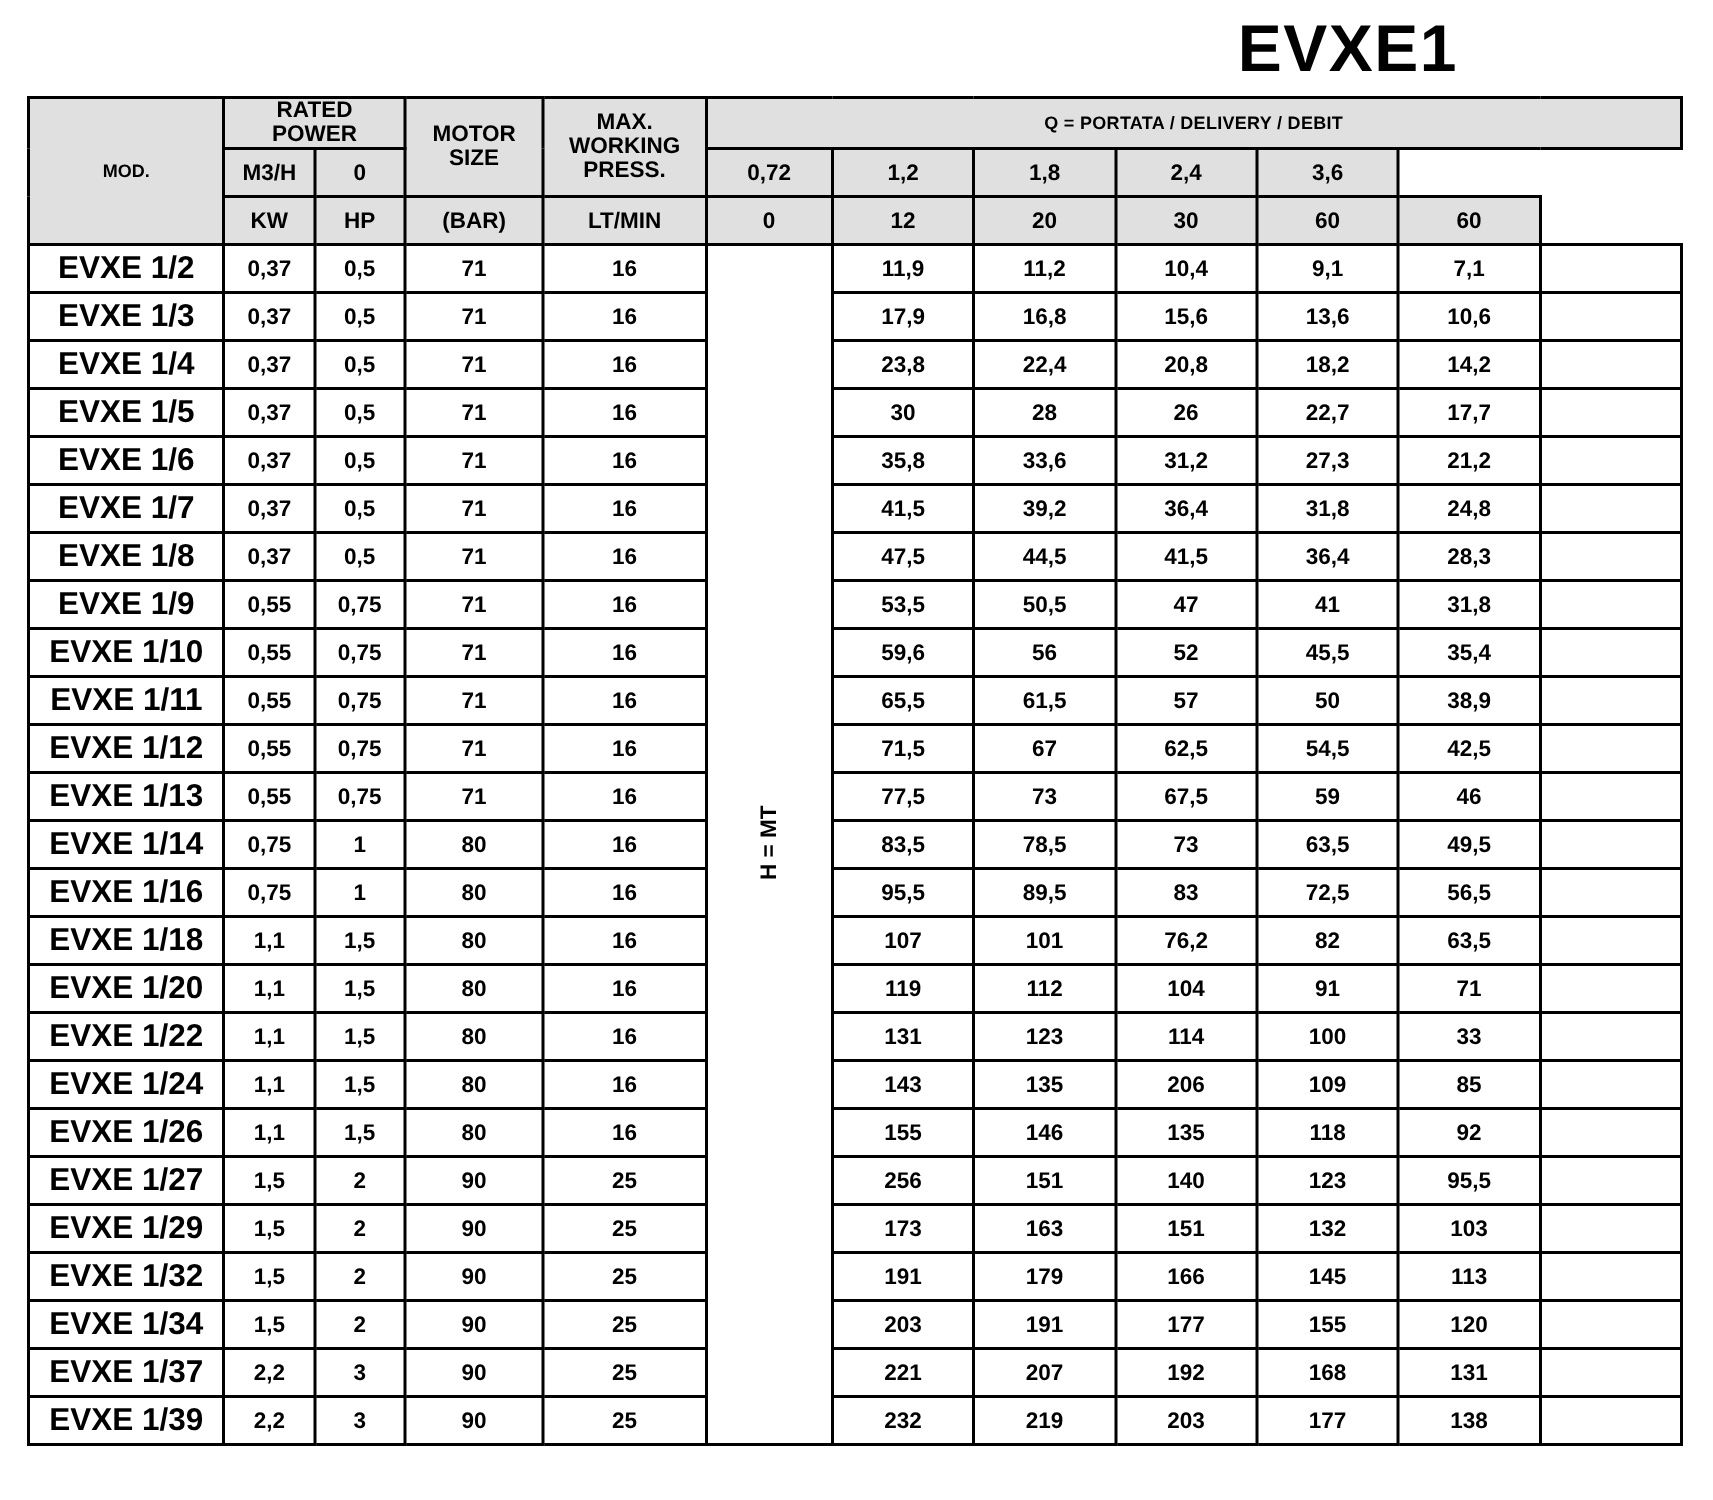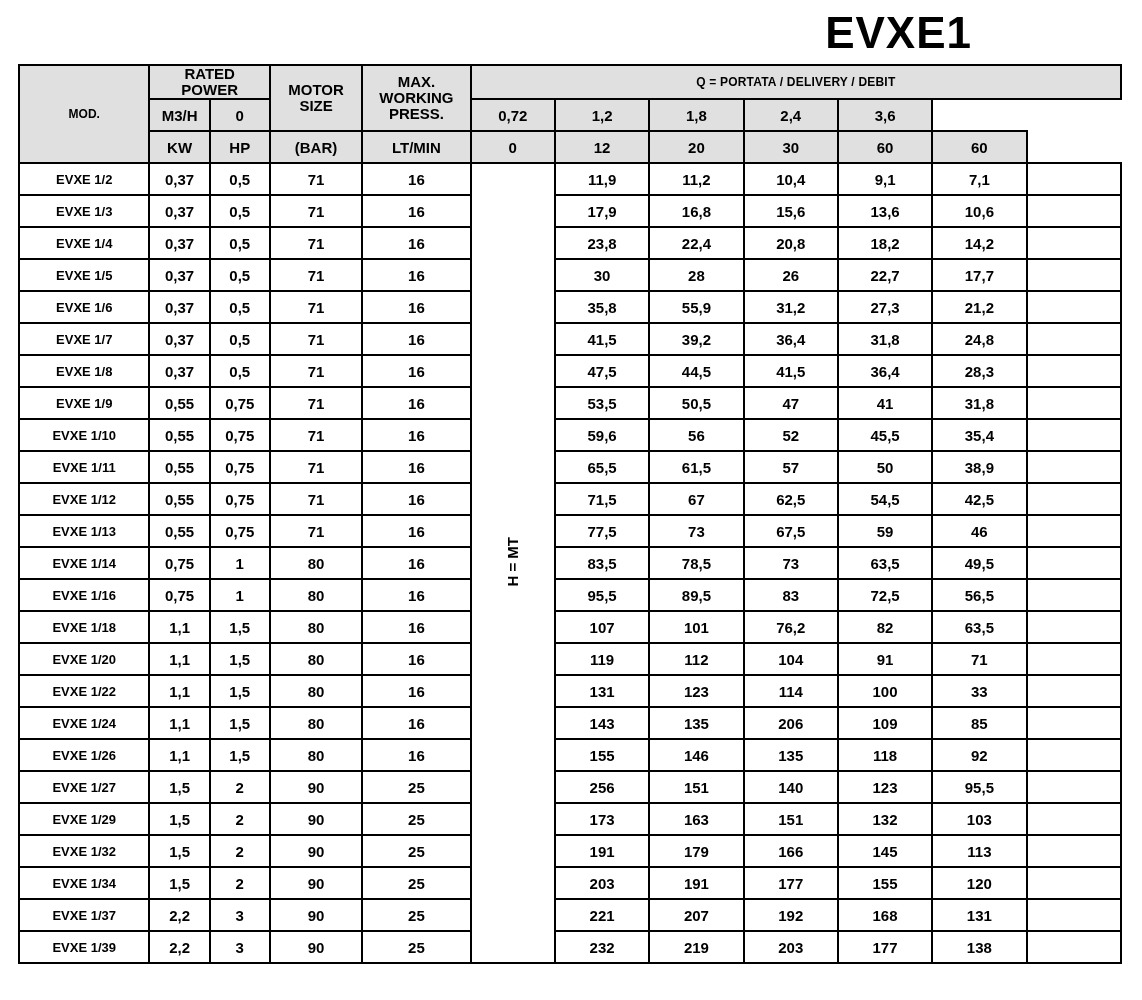--- a/index.html
+++ b/index.html
@@ -69,21 +69,21 @@
   .col-mod { width: 130px; }
   .col-kw { width: 60px; }
   .col-hp { width: 60px; }
   .col-motor { width: 92px; }
   .col-press { width: 108px; }
   .col-unit { width: 84px; }
   .col-data { width: 94px; }
   td.mod-cell {
     text-align: left;
     padding-left: 8px;
-    font-size: 13px;
+    font-size: 21px;
     font-weight: bold;
   }
   td.val {
     font-weight: normal;
     font-size: 15px;
   }
   td.hmt {
     position: relative;
     background: #ffffff;
   }
@@ -217,21 +217,21 @@
             <td class="val">17,7</td>
             <td class="val"></td>
           </tr>
           <tr>
             <td class="mod-cell">EVXE 1/6</td>
             <td class="val">0,37</td>
             <td class="val">0,5</td>
             <td class="val">71</td>
             <td class="val">16</td>
             <td class="val">35,8</td>
-            <td class="val">55,9</td>
+            <td class="val">33,6</td>
             <td class="val">31,2</td>
             <td class="val">27,3</td>
             <td class="val">21,2</td>
             <td class="val"></td>
           </tr>
           <tr>
             <td class="mod-cell">EVXE 1/7</td>
             <td class="val">0,37</td>
             <td class="val">0,5</td>
             <td class="val">71</td>

